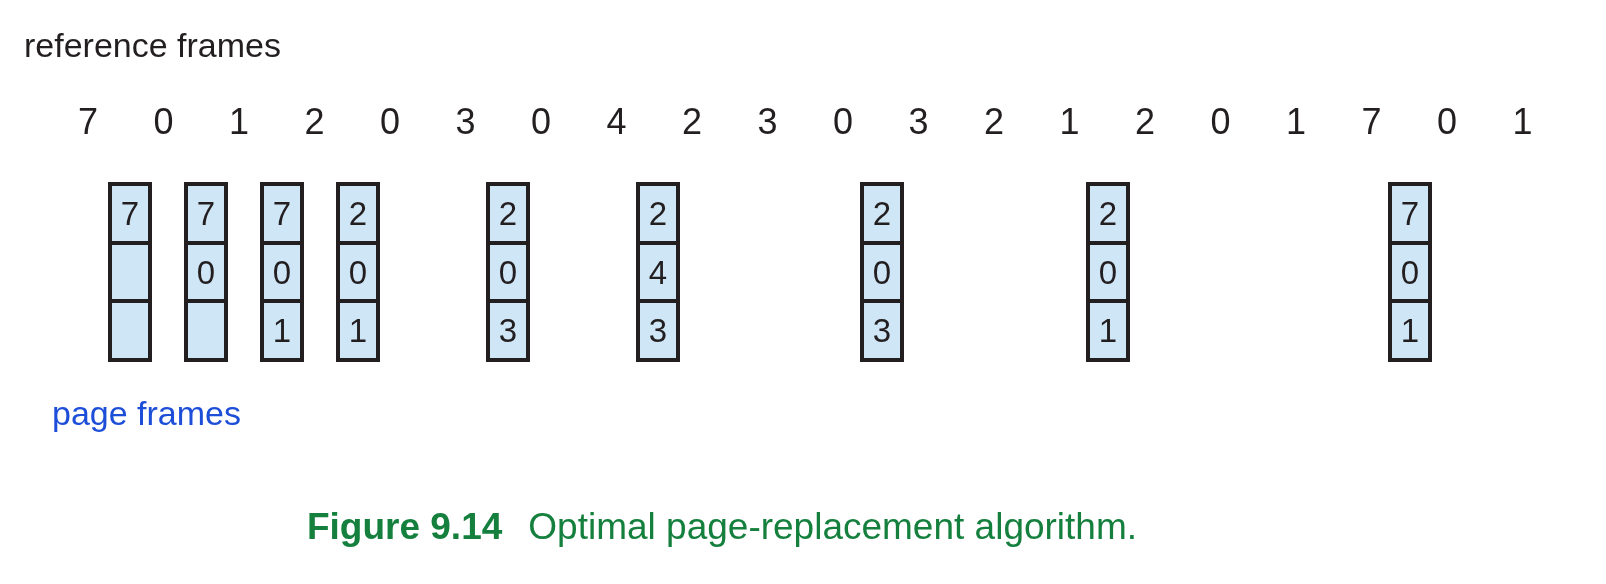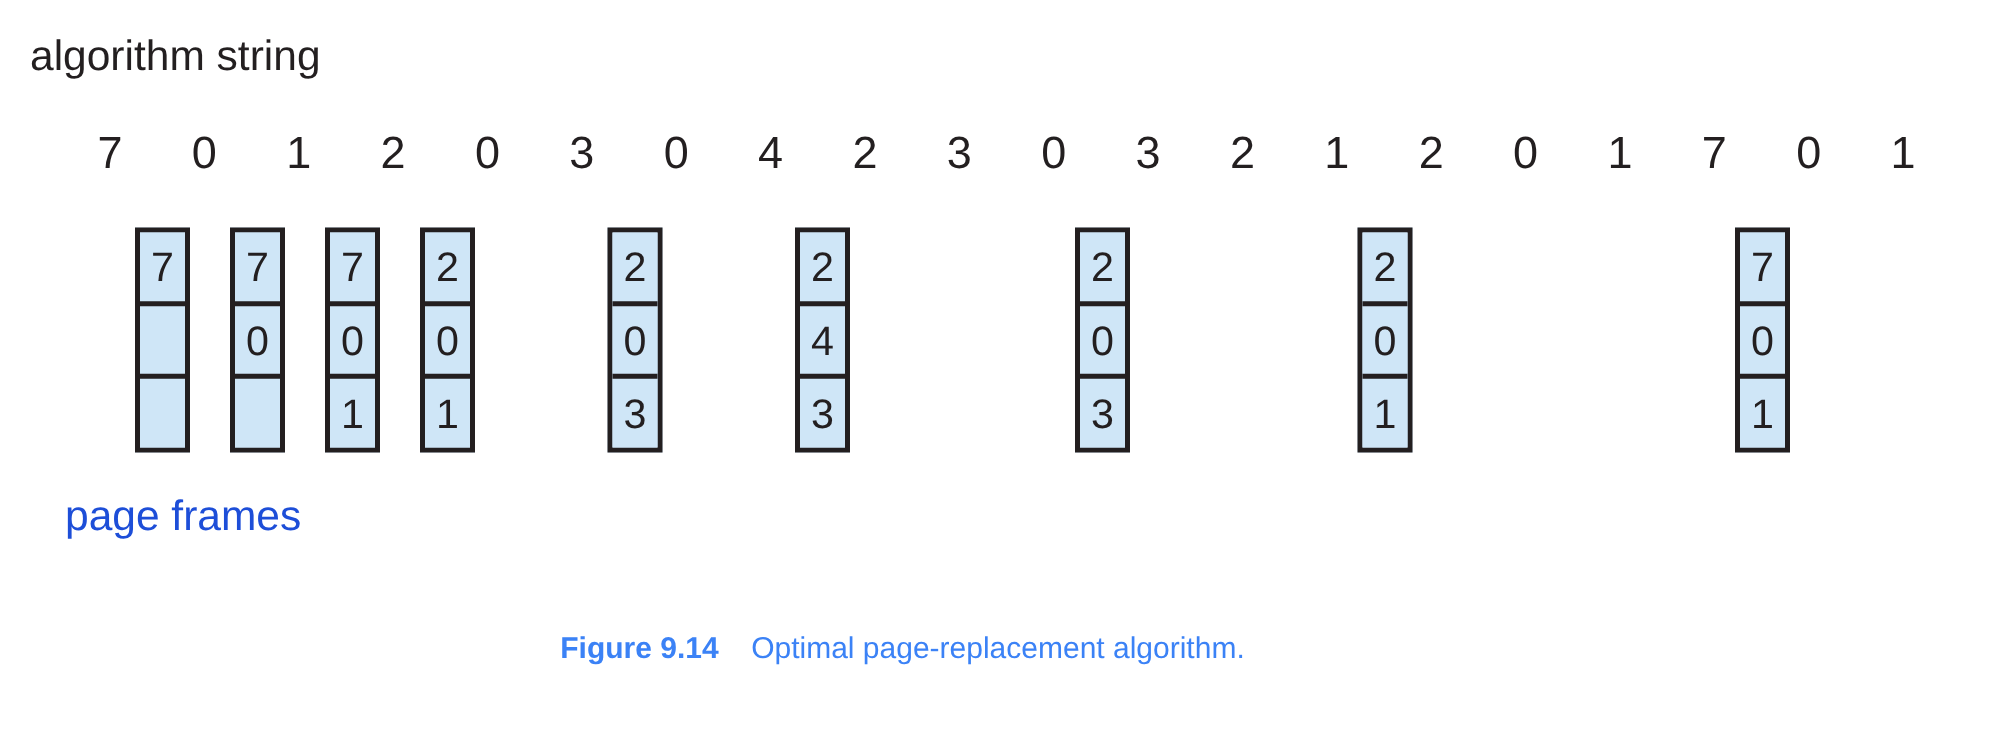--- a/index.html
+++ b/index.html
@@ -95,37 +95,37 @@
     white-space: nowrap;
   }
 
   
   #figure-caption {
     position: absolute;
     left: 0;
     top: 505px;
     width: 1444px;
     text-align: center;
-    font-size: 24px;
+    font-size: 37px;
     line-height: 1.2;
-    color: #3b82f6;
+    color: #15803d;
     white-space: nowrap;
   }
   #figure-caption .caption-number {
     font-weight: bold;
   }
   #figure-caption .caption-gap {
     display: inline-block;
     width: 26px;
   }
 </style>
 </head>
 <body>
 
-<div id="reference-string-label">algorithm string</div>
+<div id="reference-string-label">reference frames</div>
 
 <div id="reference-string-row">
     <div class="ref-num" style="left: 88px;">7</div>
     <div class="ref-num" style="left: 163.5px;">0</div>
     <div class="ref-num" style="left: 239px;">1</div>
     <div class="ref-num" style="left: 314.5px;">2</div>
     <div class="ref-num" style="left: 390px;">0</div>
     <div class="ref-num" style="left: 465.5px;">3</div>
     <div class="ref-num" style="left: 541px;">0</div>
     <div class="ref-num" style="left: 616.5px;">4</div>

